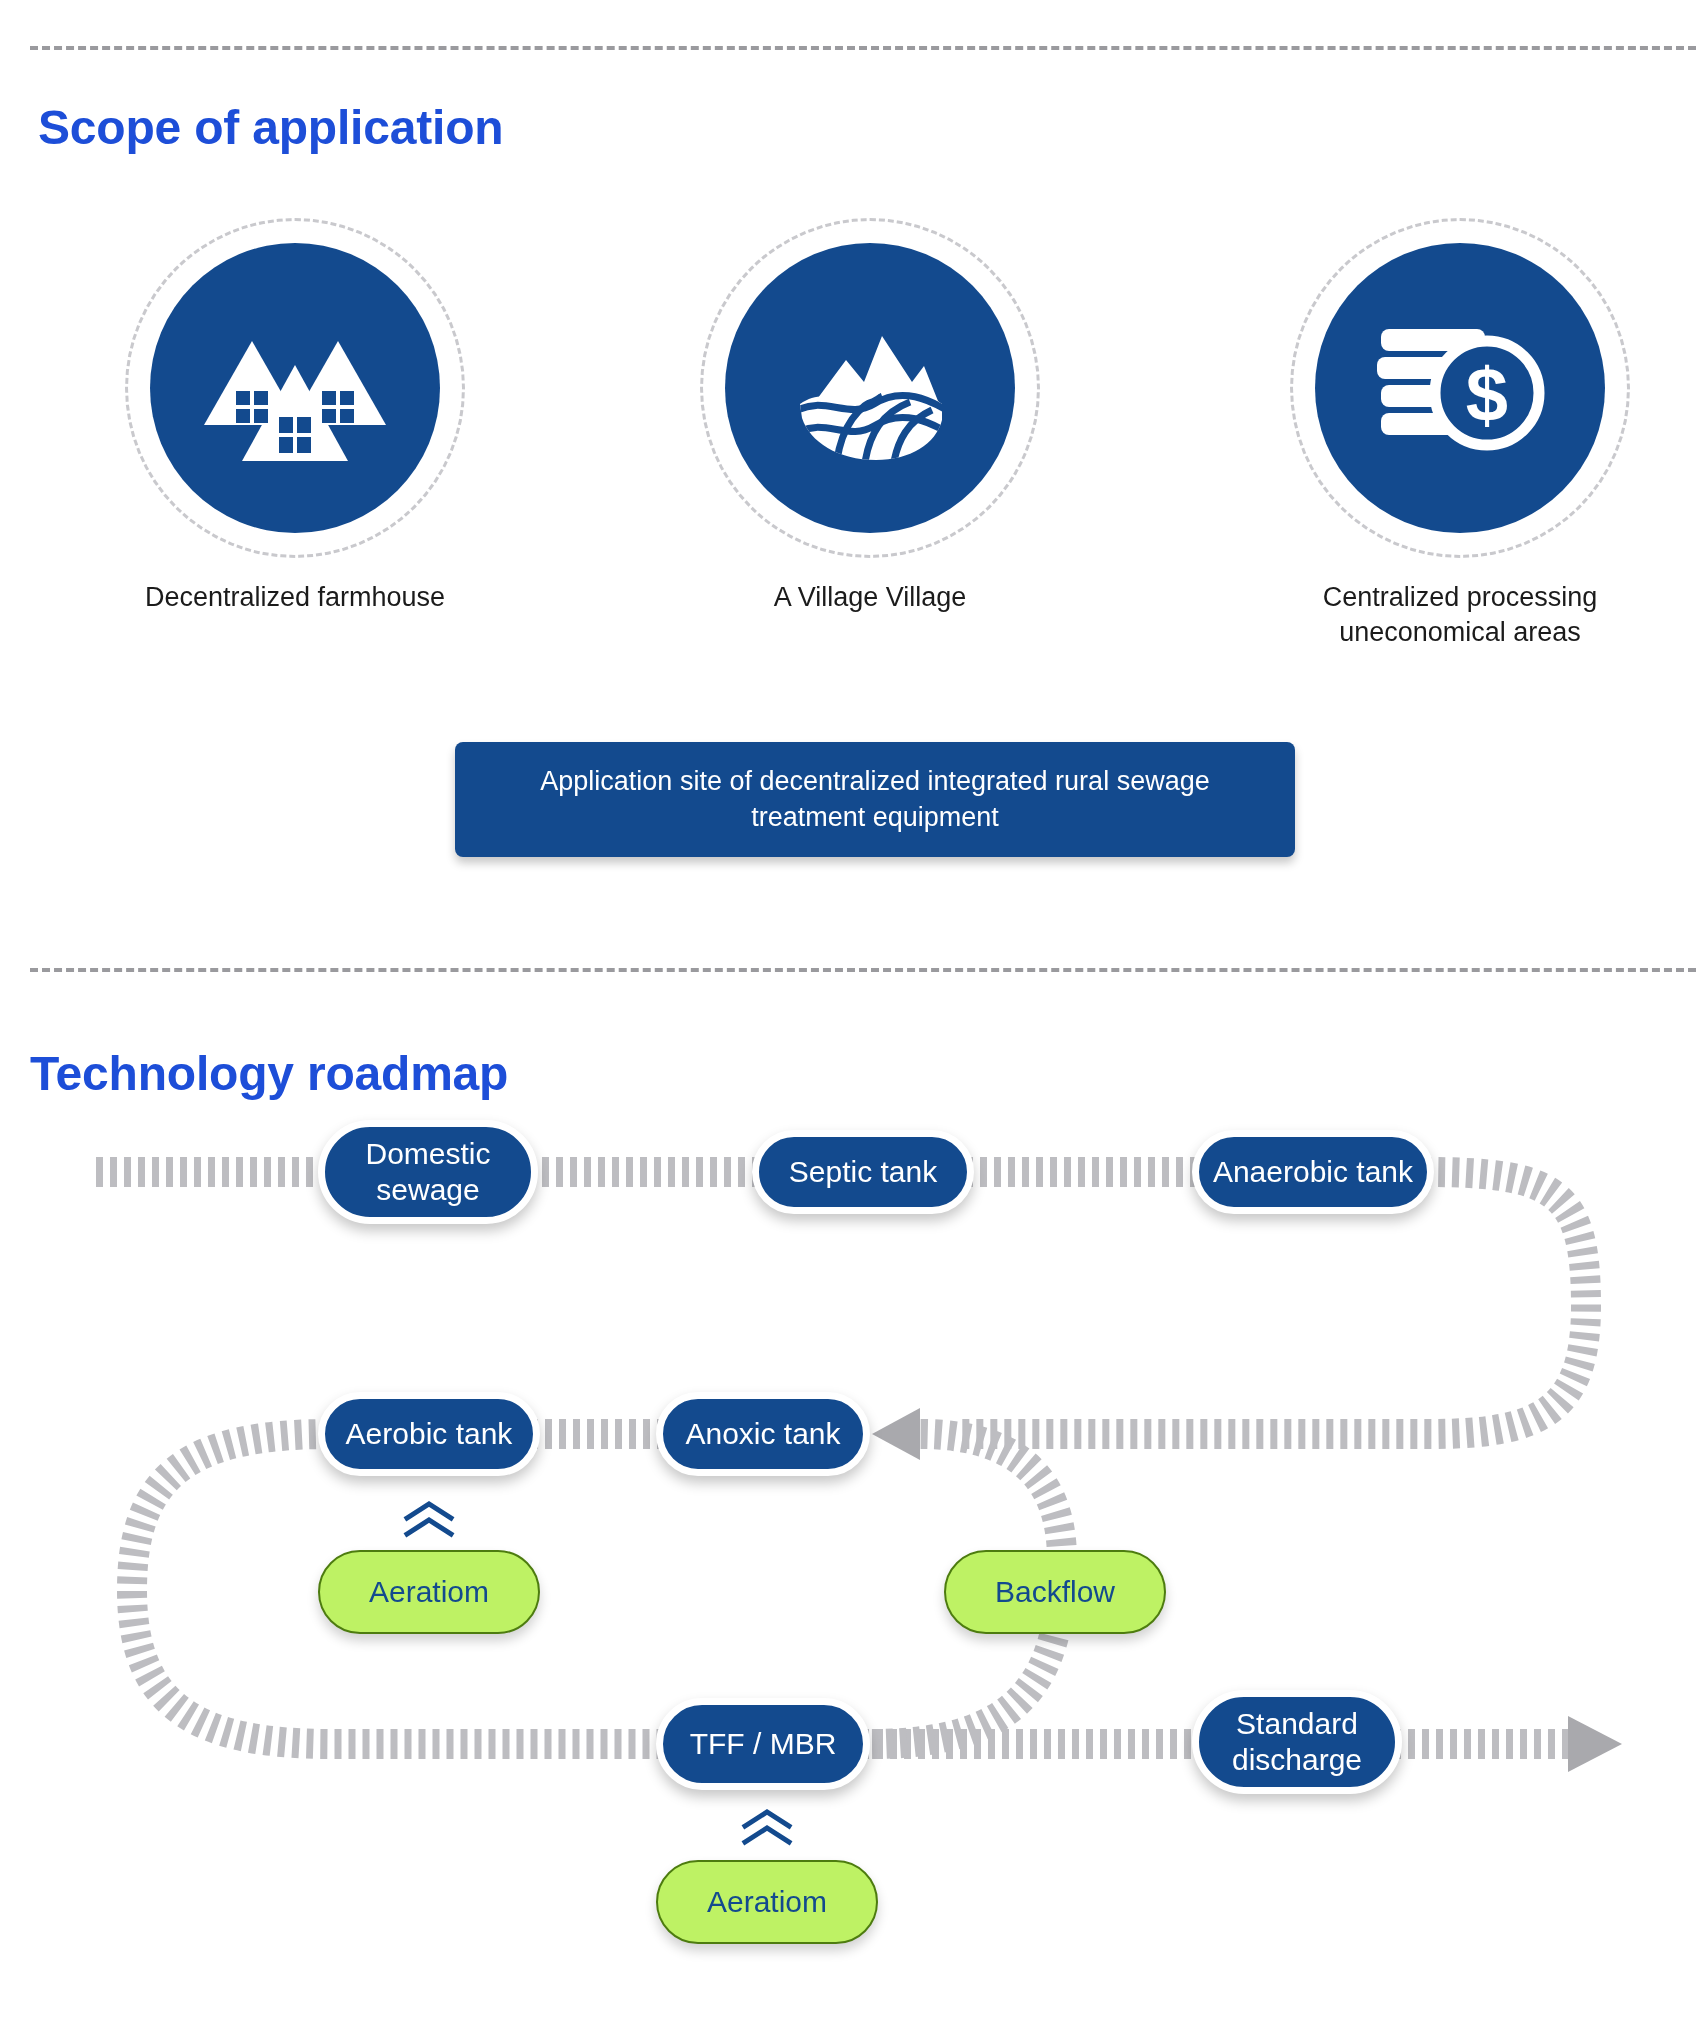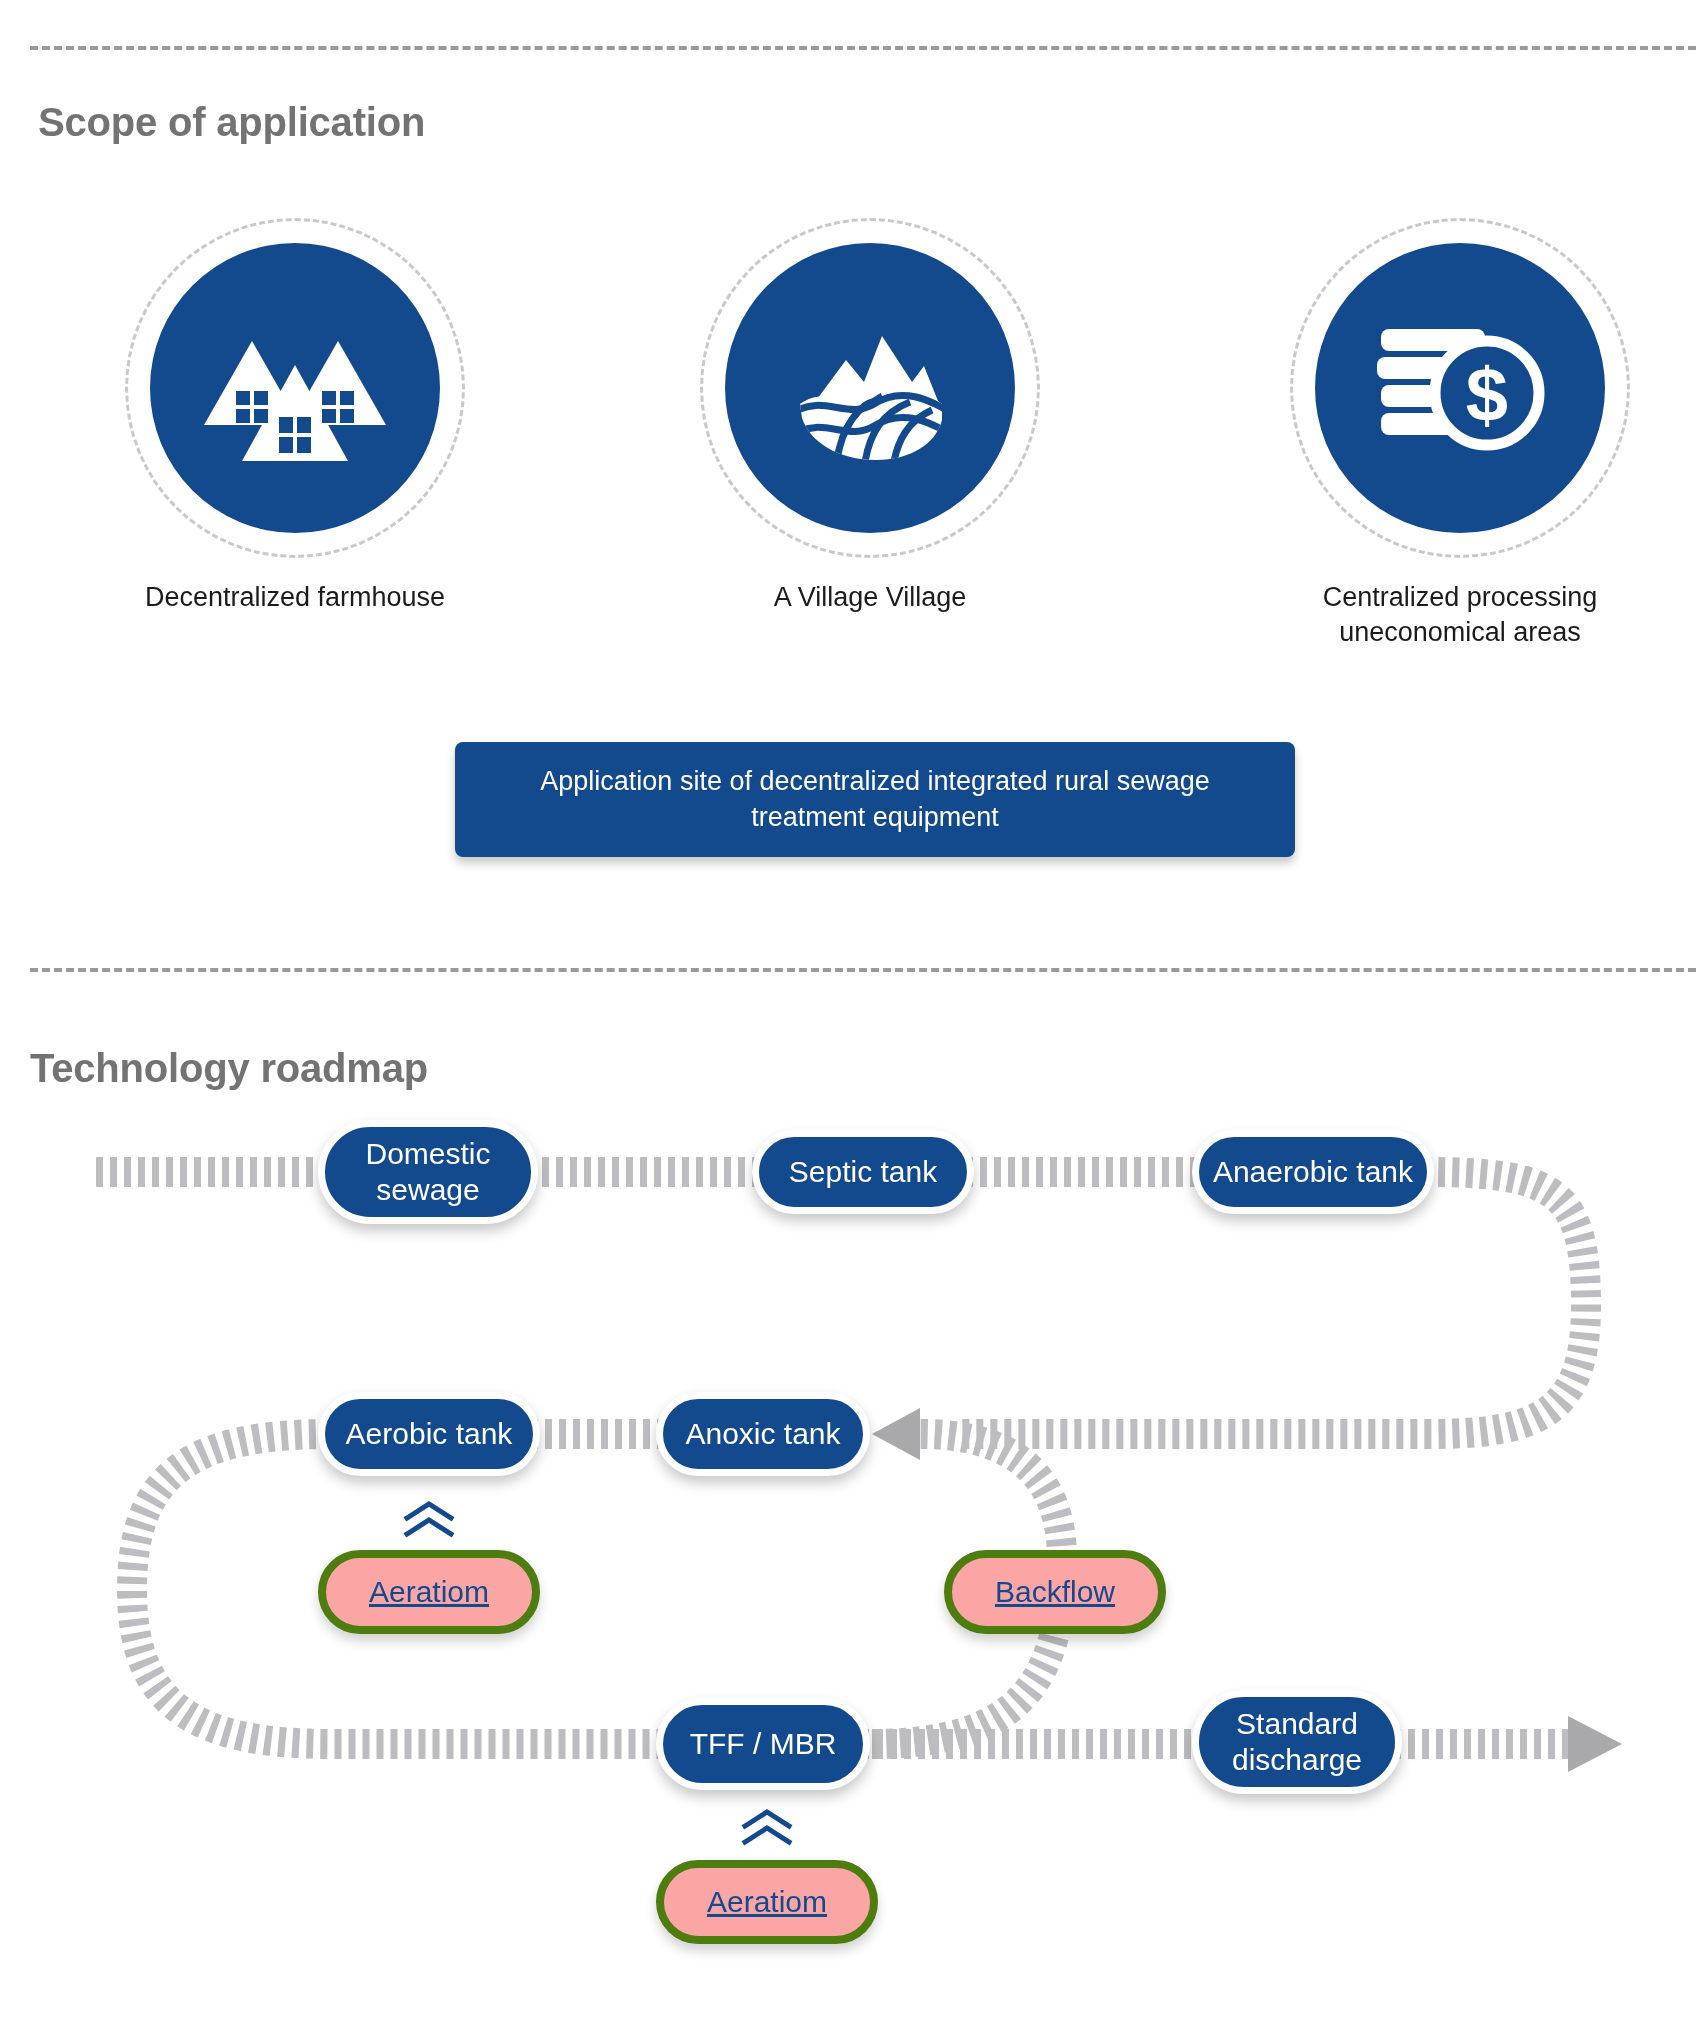--- a/index.html
+++ b/index.html
@@ -22,23 +22,23 @@
     right: 0px;
     height: 0;
     border-top: 4px dashed #9a9a9e;
   }
   .divider-top { top: 46px; }
   .divider-mid { top: 968px; }
 
   
   .section-title {
     position: absolute;
-    font-size: 40px;
+    font-size: 48px;
     font-weight: bold;
-    color: #737373;
+    color: #1d4ed8;
     letter-spacing: -0.2px;
     white-space: nowrap;
   }
   #scope-title { left: 38px; top: 100px; }
   #roadmap-title { left: 30px; top: 1046px; }
 
   
   .scope-row {
     position: absolute;
     top: 218px;
@@ -128,25 +128,24 @@
     font-size: 30px;
     line-height: 1.2;
   }
   .node.filled {
     background: #134A8E;
     color: #ffffff;
     border: 7px solid #ffffff;
     box-shadow: 0 7px 13px rgba(0,0,0,0.22);
   }
   .node.outlined {
-    background: #fca5a5;
+    background: #bef264;
     color: #134A8E;
-    border: 8px solid #4d7c0f;
+    border: 2px solid #4d7c0f;
     box-shadow: 0 7px 12px rgba(0,0,0,0.18);
-    text-decoration: underline;
   }
 
   
   #node-domestic      { left: 318px; top: 0px;   width: 220px; height: 104px; }
   #node-septic        { left: 752px; top: 10px;  width: 222px; height: 84px;  }
   #node-anaerobic     { left: 1192px;top: 10px;  width: 242px; height: 84px;  }
   #node-aerobic       { left: 318px; top: 272px; width: 222px; height: 84px;  }
   #node-anoxic        { left: 656px; top: 272px; width: 214px; height: 84px;  }
   #node-aeration-1    { left: 318px; top: 430px; width: 222px; height: 84px;  }
   #node-backflow      { left: 944px; top: 430px; width: 222px; height: 84px;  }

